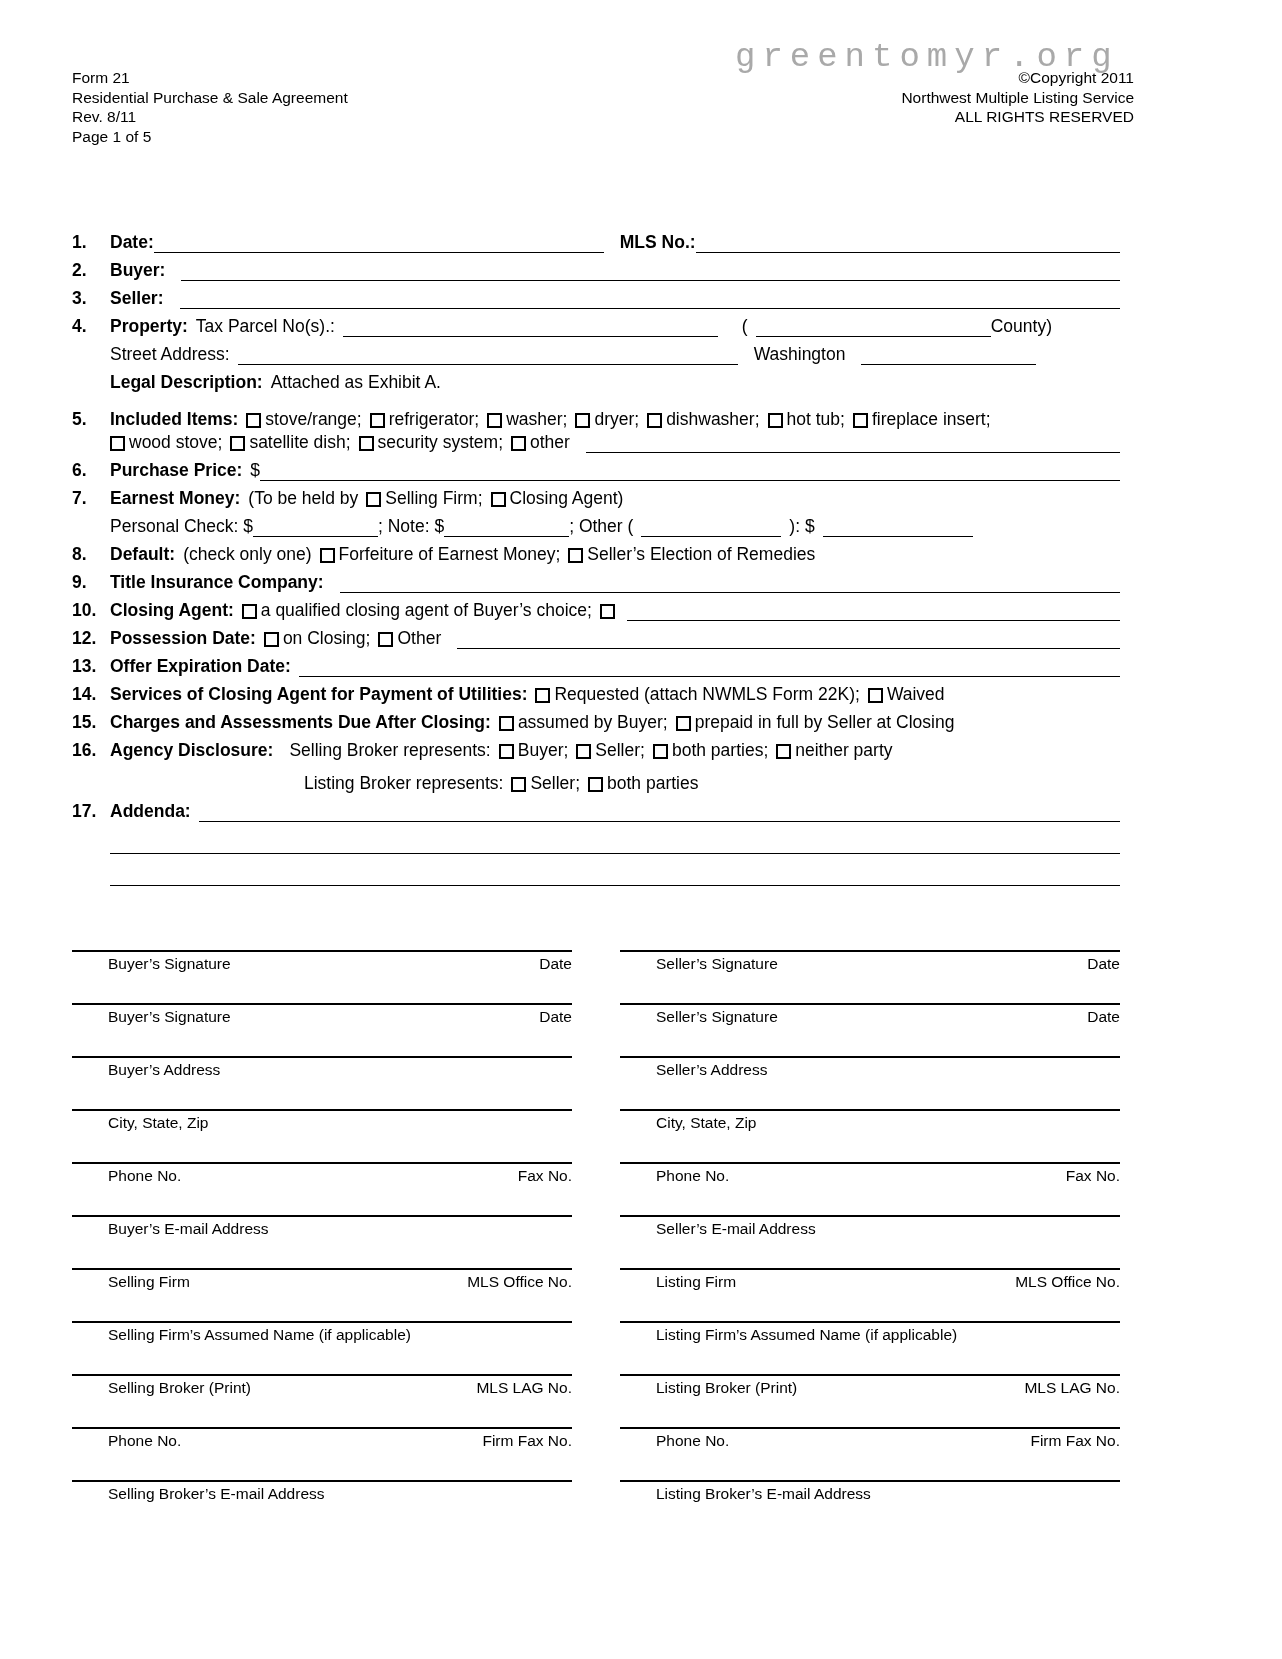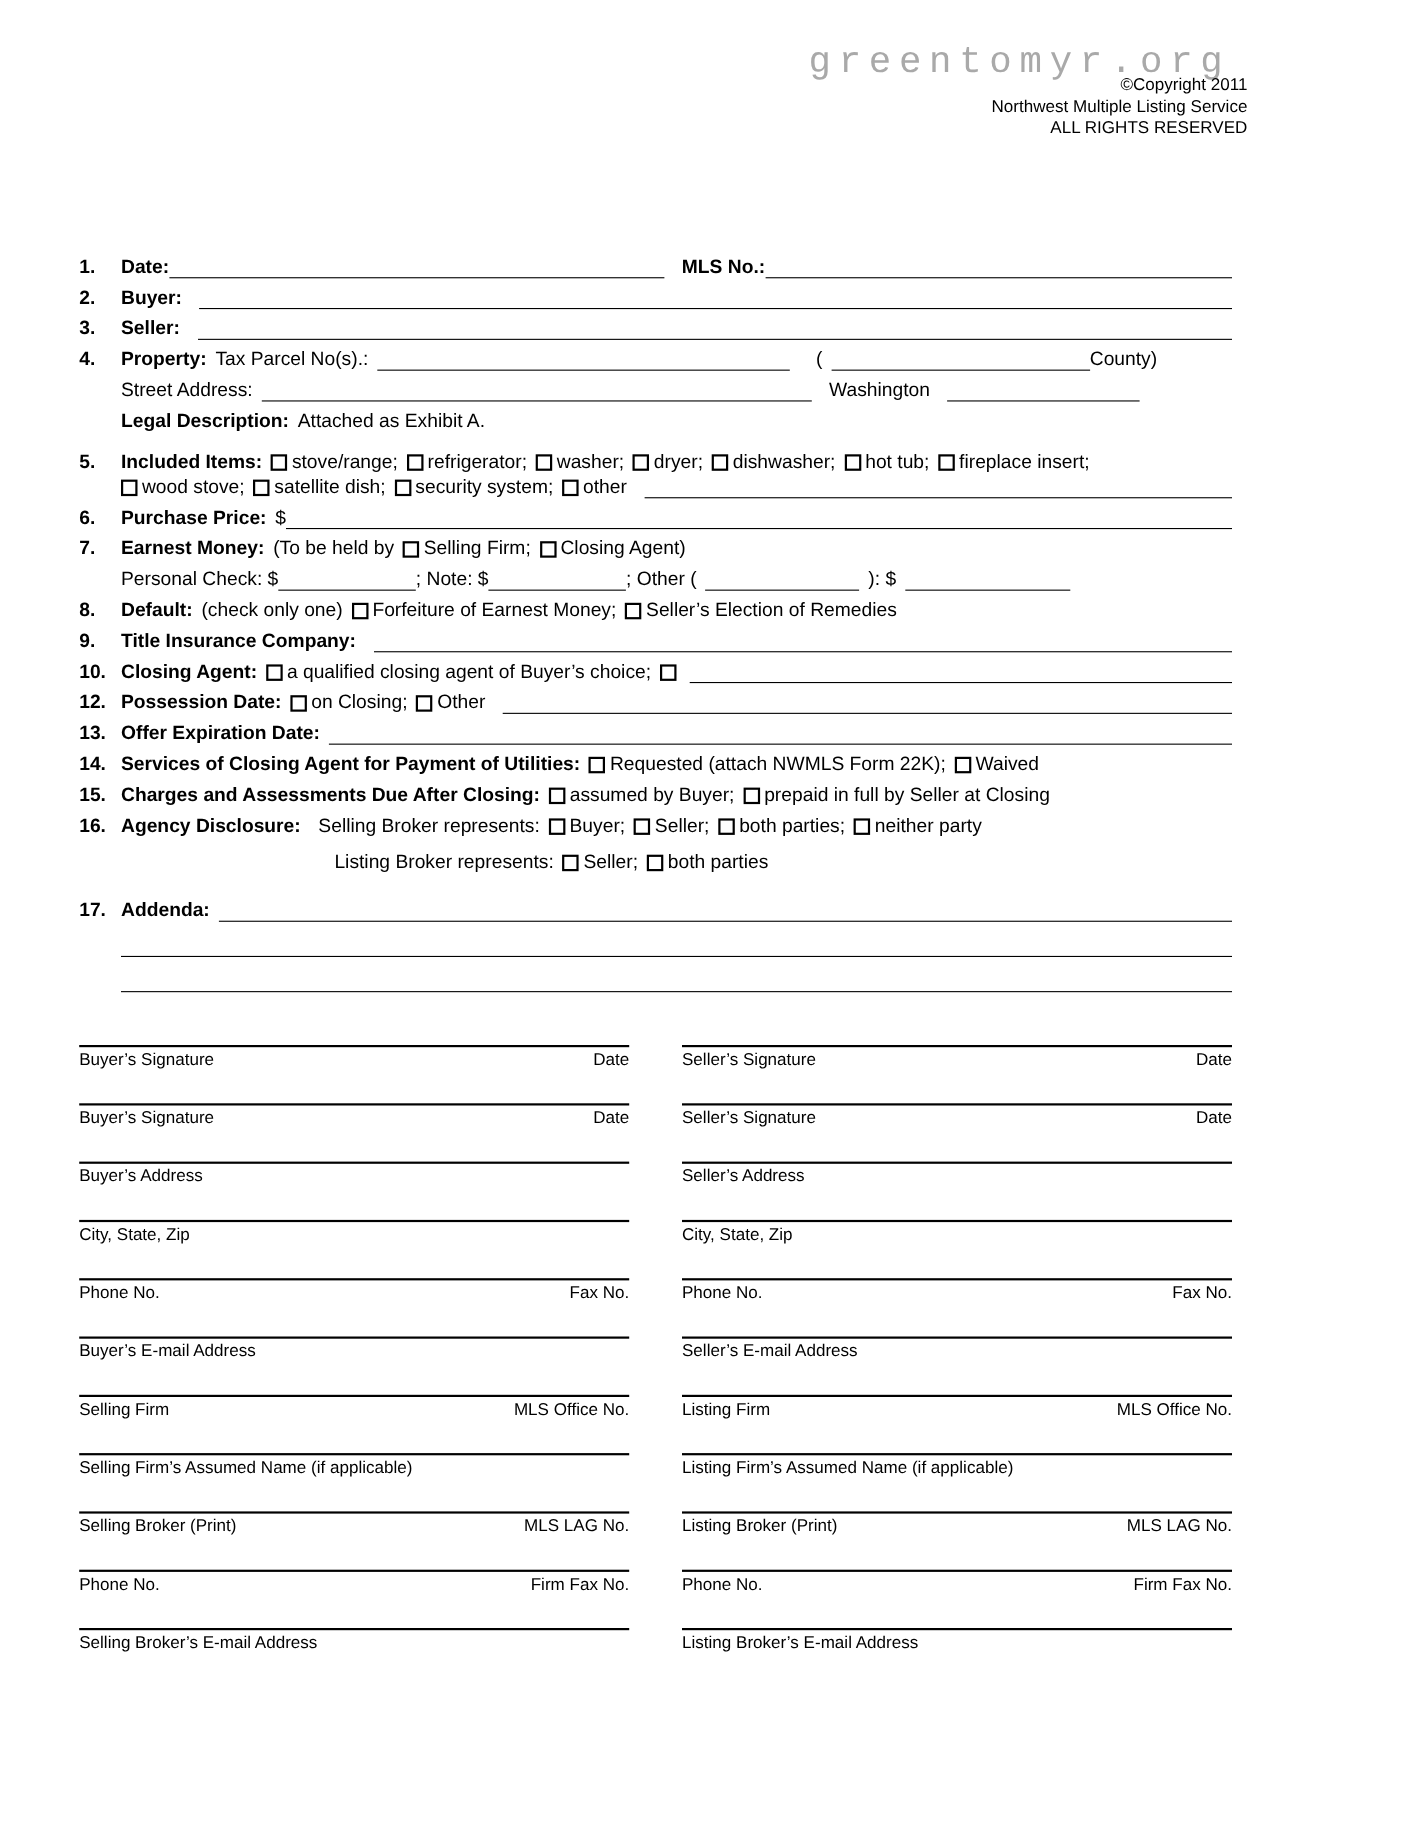--- a/index.html
+++ b/index.html
@@ -135,30 +135,36 @@
   .sig-col { width: 500px; }
   .sig-row {
     border-top: 2px solid #000;
     height: 49px;
     padding-top: 2px;
     display: flex;
     justify-content: space-between;
     font-size: 15.5px;
     line-height: 19px;
   }
-  .sig-row .l { white-space: nowrap; }
+  .sig-row .l { white-space: nowrap; margin-left: 36px; }
   .sig-row .r { white-space: nowrap; }
 </style>
 </head>
 <body>
 
 <div id="page">
 
   <div class="watermark">greentomyr.org</div>
 
+  <div class="hdr-left">
+    <div>Form 21</div>
+    <div>Residential Purchase &amp; Sale Agreement</div>
+    <div>Rev. 8/11</div>
+    <div>Page 1 of 5</div>
+  </div>
 
   <div class="hdr-right">
     <span class="ln">©Copyright 2011</span>
     <span class="ln">Northwest Multiple Listing Service</span>
     <span class="ln">ALL RIGHTS RESERVED</span>
   </div>
 
 
   <div class="form">
 
@@ -402,21 +408,21 @@
     <div class="row" style="padding-left:232px;">
       <span class="txt">Listing Broker represents:</span>
       <span class="sp"></span>
       <span class="cb"></span>
         <span class="txt">Seller;</span>
         <span class="sp"></span>
       <span class="cb"></span>
         <span class="txt">both parties</span>
     </div>
 
-    <div class="row" style="margin-top:23px;">
+    <div class="row" style="margin-top:7px;">
       <span class="num">17.</span>
       <span class="lbl-b">Addenda:</span>
       <span class="sp"></span>
       <span class="fill"></span>
     </div>
     <div class="row sub" style="margin-top:14px;">
       <span class="fill"></span>
     </div>
     <div class="row sub" style="margin-top:14px;">
       <span class="fill"></span>

